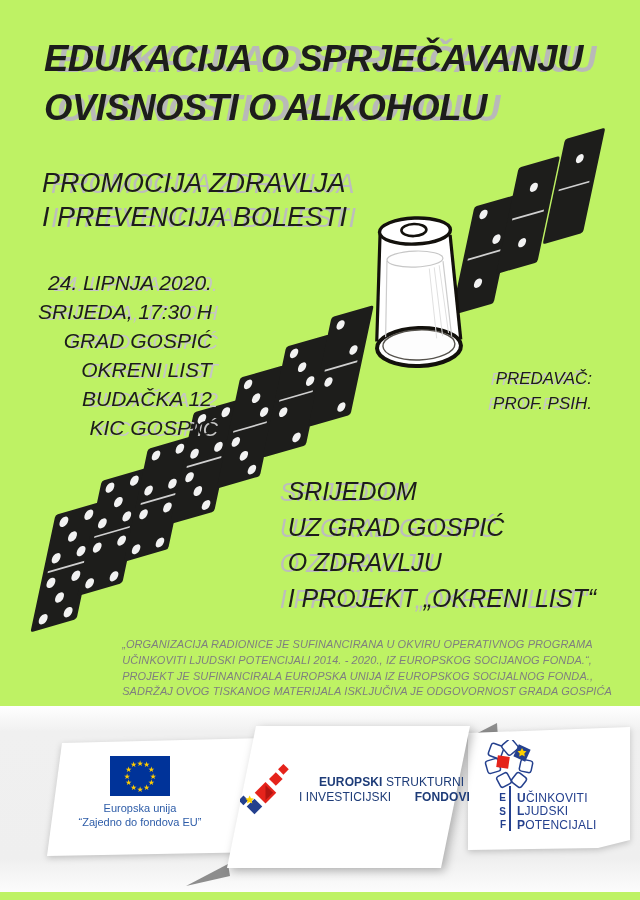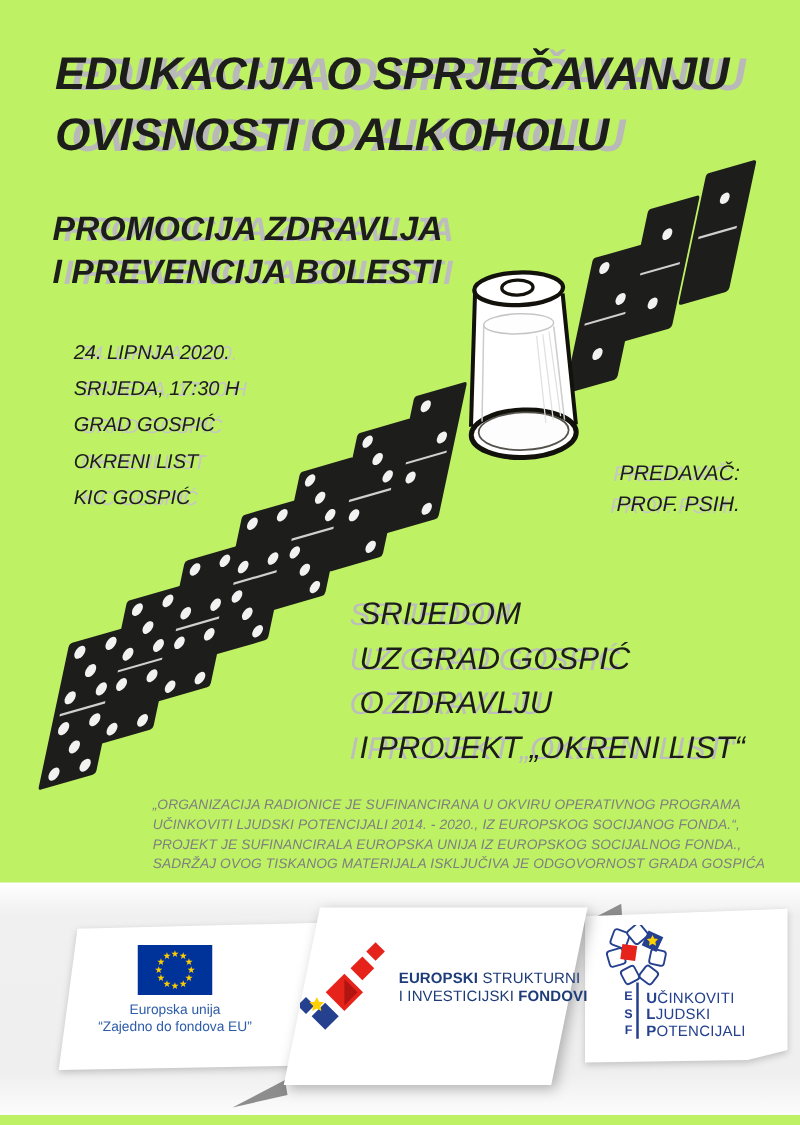--- a/index.html
+++ b/index.html
@@ -5,41 +5,41 @@
   html,body{margin:0;padding:0;background:#ffffff;}
   .poster{
     position:relative;width:640px;height:900px;overflow:hidden;background:#bef264;
     font-family:"Liberation Sans",sans-serif;font-style:italic;color:#1d1d1b;
   }
   .abs{position:absolute;}
   
   .title{left:44px;top:34px;font-size:36.5px;line-height:49px;font-weight:700;
          letter-spacing:-0.5px;white-space:nowrap;
          text-shadow:13px 1px 0 #b9b9b9;}
-  .subtitle{left:42px;top:166px;font-size:27px;line-height:34px;font-weight:700;
+  .subtitle{left:42px;top:166px;font-size:27px;line-height:34px;font-weight:400;
          white-space:nowrap;text-shadow:9px 1px 0 #bdbdbd;}
-  .event{left:59px;top:268px;font-size:16px;line-height:29px;font-weight:400;
-         white-space:nowrap;text-shadow:6px 1px 0 #c6c6c6;}
+  .event{left:38px;top:268px;font-size:21px;line-height:29px;font-weight:400;
+         white-space:nowrap;text-shadow:6px 1px 0 #c6c6c6;text-align:right;}
   .lecturer{right:48px;top:366px;font-size:17px;line-height:25px;font-weight:400;
          text-align:right;white-space:nowrap;text-shadow:-5px 1px 0 #c6c6c6;}
   .campaign{right:44px;top:474px;font-size:25px;line-height:35.5px;font-weight:400;
          white-space:nowrap;text-shadow:-8px 1px 0 #bdbdbd;}
   .disclaimer{right:28px;top:637px;font-size:11px;line-height:15.8px;font-weight:400;
          text-align:left;color:#7f7f7f;white-space:nowrap;letter-spacing:0.1px;}
   
   .illustration{left:0;top:0;pointer-events:none;}
   .ribbon-layer{left:0;top:700px;pointer-events:none;}
   
   .footer-logos{font-style:normal;}
   .logo-eu{left:40px;top:756px;width:200px;text-align:center;}
   .logo-eu .flag{display:block;margin:0 auto;}
   .eu-caption{margin-top:6px;font-size:11px;line-height:13.5px;color:#2d5ca8;}
   .logo-esif{left:240px;top:747px;width:230px;height:86px;display:flex;align-items:center;}
   .esif-text{margin-left:8px;font-size:12px;line-height:15px;color:#1e3c78;letter-spacing:0.1px;white-space:nowrap;}
-  .esif-text b{font-weight:700;}
+  .esif-text b{font-weight:700;margin-left:20px;}
   .logo-esf{left:472px;top:740px;width:160px;height:115px;}
   .esf-flower-wrap{position:absolute;left:10px;top:0;}
   .esf-stem{position:absolute;left:37px;top:46px;width:2px;height:45px;background:#24408e;}
   .esf-letters{position:absolute;left:10px;top:51px;width:24px;text-align:right;
                font-size:10px;line-height:13.5px;font-weight:700;color:#24408e;}
   .esf-words{position:absolute;left:45px;top:52px;font-size:12px;line-height:13.4px;
              color:#24408e;letter-spacing:0.2px;white-space:nowrap;}
   .esf-words div::first-letter{font-weight:700;}
 </style>
 </head>
@@ -167,20 +167,21 @@
   <div class="abs subtitle">
     <div>PROMOCIJA ZDRAVLJA</div>
     <div>I PREVENCIJA BOLESTI</div>
   </div>
 
   <div class="abs event">
     <div>24. LIPNJA 2020.</div>
     <div>SRIJEDA, 17:30 H</div>
     <div>GRAD GOSPIĆ</div>
     <div>OKRENI LIST</div>
+    <div>BUDAČKA 12</div>
     <div>KIC GOSPIĆ</div>
   </div>
 
   <div class="abs lecturer">
     <div>PREDAVAČ:</div>
     <div>PROF. PSIH.</div>
   </div>
 
   <div class="abs campaign">
     <div>SRIJEDOM</div>

